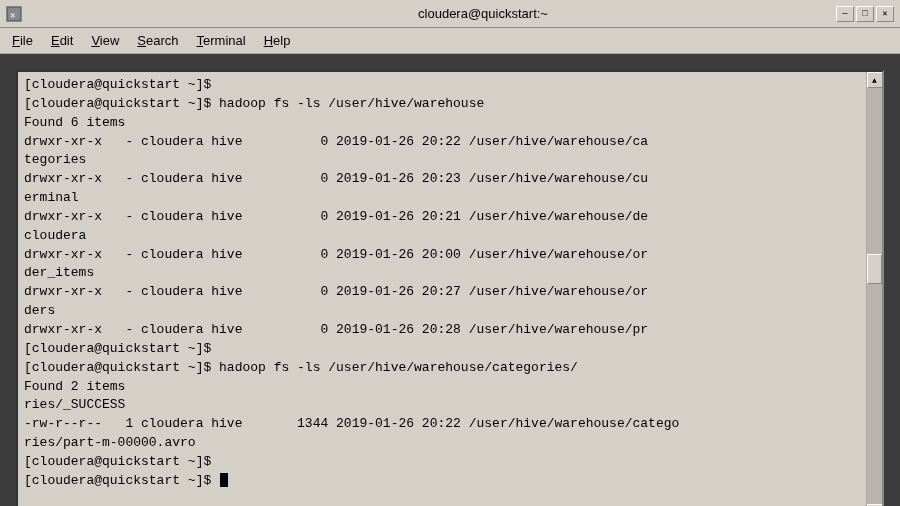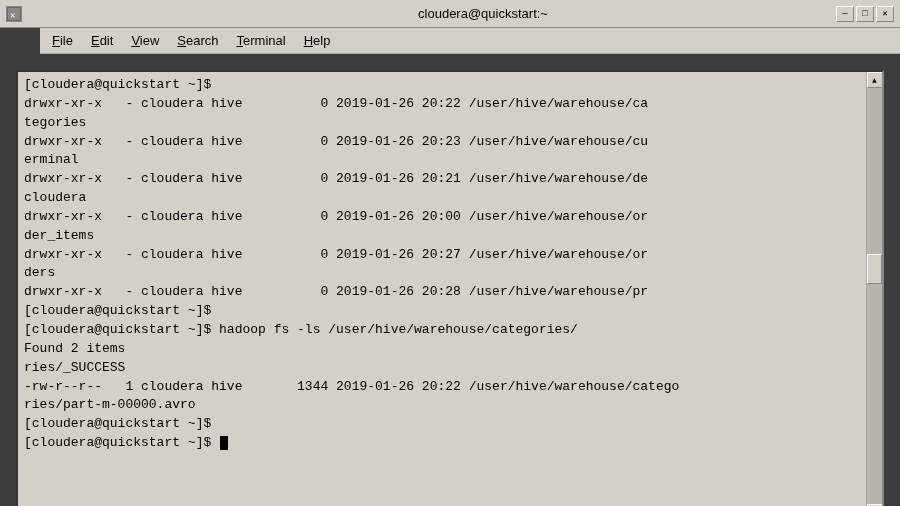--- a/index.html
+++ b/index.html
@@ -69,21 +69,20 @@
 
     
     .menu-bar {
       background: #d4d0c8;
       height: 26px;
       display: flex;
       align-items: center;
       padding: 0 4px;
       border-bottom: 1px solid #aaa;
       gap: 2px;
-      margin-left: 40px;
     }
     .menu-item {
       padding: 3px 8px;
       font-family: Arial, sans-serif;
       font-size: 13px;
       color: #000;
       cursor: pointer;
     }
     .menu-item .underline { text-decoration: underline; }
 
@@ -182,20 +181,22 @@
   <div class="menu-item"><span class="underline">E</span>dit</div>
   <div class="menu-item"><span class="underline">V</span>iew</div>
   <div class="menu-item"><span class="underline">S</span>earch</div>
   <div class="menu-item"><span class="underline">T</span>erminal</div>
   <div class="menu-item"><span class="underline">H</span>elp</div>
 </div>
 
 <div class="terminal-container">
   <div class="terminal-content" id="terminal-output">
   <div class="terminal-line">[cloudera@quickstart ~]$</div>
+      <div class="terminal-line">[cloudera@quickstart ~]$ hadoop fs -ls /user/hive/warehouse</div>
+      <div class="terminal-line">Found 6 items</div>
       <div class="terminal-line">drwxr-xr-x   - cloudera hive          0 2019-01-26 20:22 /user/hive/warehouse/ca</div>
       <div class="terminal-line">tegories</div>
       <div class="terminal-line">drwxr-xr-x   - cloudera hive          0 2019-01-26 20:23 /user/hive/warehouse/cu</div>
       <div class="terminal-line">erminal</div>
       <div class="terminal-line">drwxr-xr-x   - cloudera hive          0 2019-01-26 20:21 /user/hive/warehouse/de</div>
       <div class="terminal-line">cloudera</div>
       <div class="terminal-line">drwxr-xr-x   - cloudera hive          0 2019-01-26 20:00 /user/hive/warehouse/or</div>
       <div class="terminal-line">der_items</div>
       <div class="terminal-line">drwxr-xr-x   - cloudera hive          0 2019-01-26 20:27 /user/hive/warehouse/or</div>
       <div class="terminal-line">ders</div>

